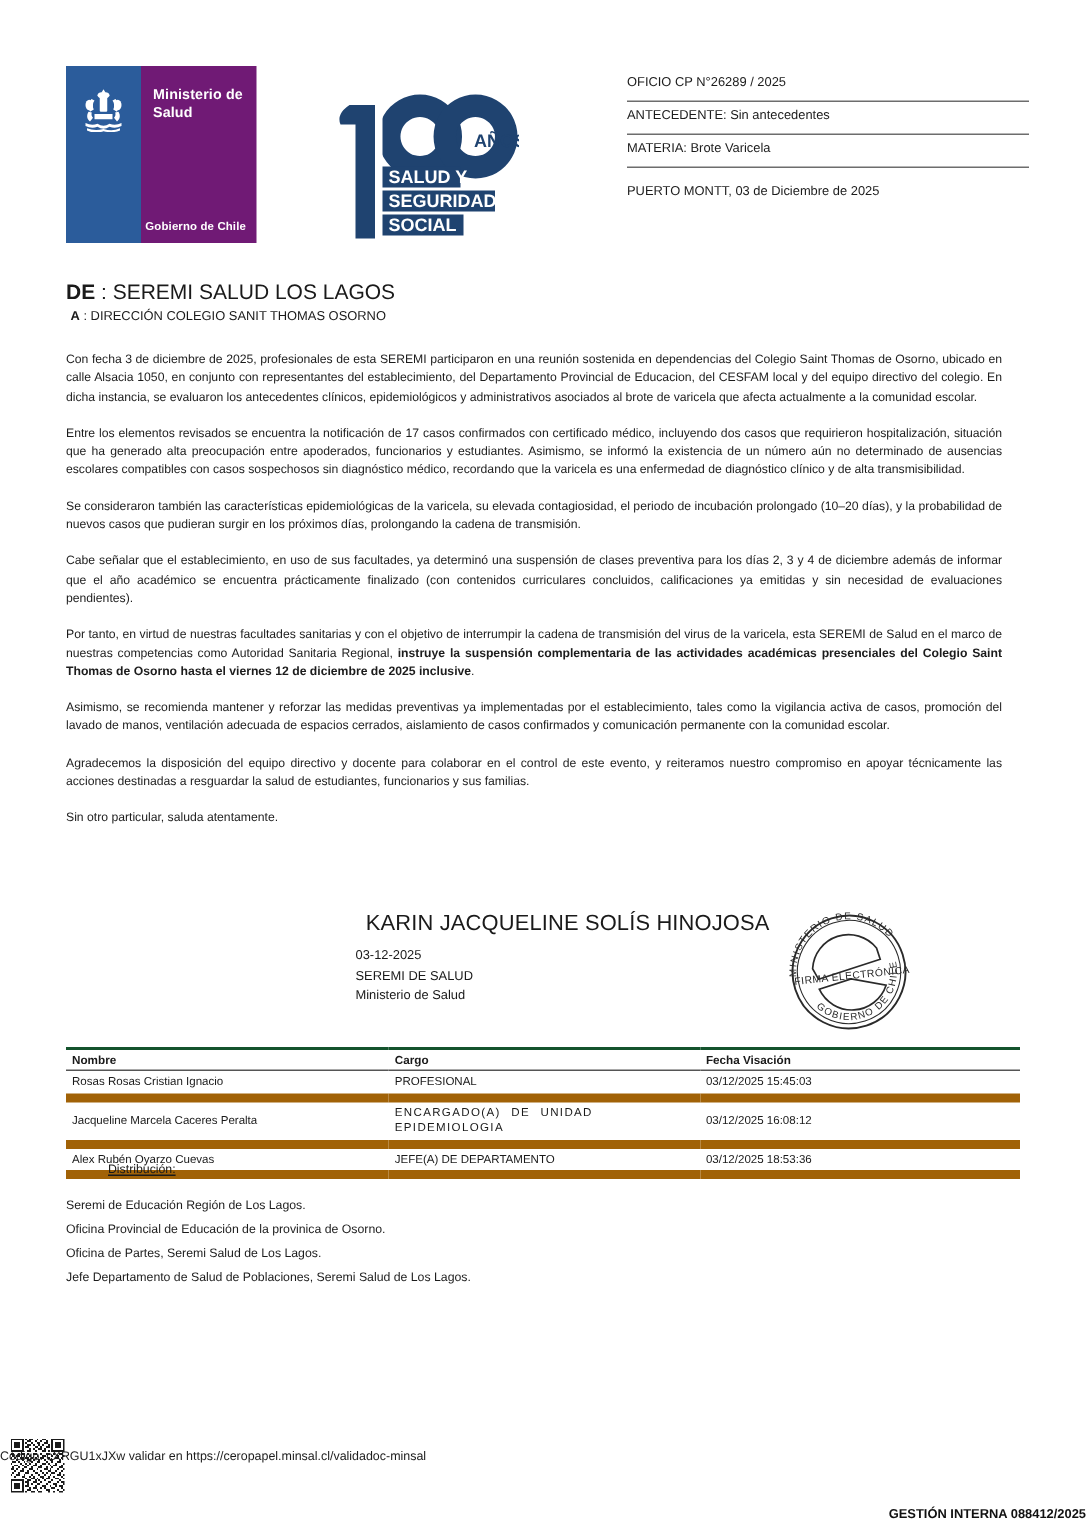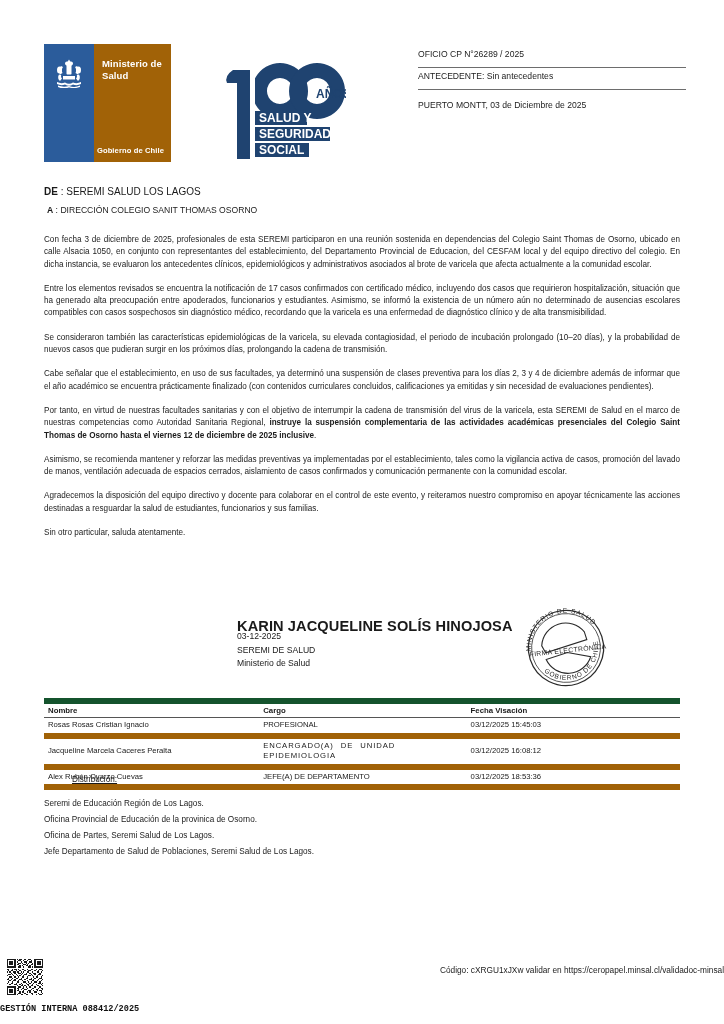--- a/index.html
+++ b/index.html
@@ -42,21 +42,21 @@
   }
   .flag-blue {
     width: 50px;
     height: 118px;
     background: #2b5c9b;
     position: relative;
   }
   .flag-red {
     width: 77px;
     height: 118px;
-    background: #a16207;
+    background: #701a75;
     position: relative;
   }
   .escudo {
     position: absolute;
     left: 9px;
     top: 14px;
     width: 32px;
     height: 30px;
   }
   .min-text {
@@ -103,39 +103,39 @@
     border-bottom: none;
     padding-top: 9px;
   }
   .hr-row b { font-weight: normal; }
 
   
   .de-line {
     position: absolute;
     left: 44px;
     top: 186px;
-    font-size: 10px;
+    font-size: 14px;
   }
   .a-line {
     position: absolute;
     left: 47px;
     top: 205px;
     font-size: 8.6px;
   }
   .de-line b, .a-line b { font-weight: bold; }
 
   
   .body-copy {
     position: absolute;
     left: 44px;
     top: 234px;
     width: 636px;
   }
   .body-copy p {
-    margin: 0 0 12px 0;
+    margin: 0 12px 12px 0;
     font-size: 8.15px;
     line-height: 12.3px;
     text-align: justify;
     color: #1c1c1c;
   }
   .body-copy p b { font-weight: bold; }
 
   
   .signature {
     position: absolute;
@@ -144,25 +144,25 @@
     width: 724px;
   }
   .sig-inner {
     position: relative;
     width: 724px;
     height: 88px;
   }
   .sig-name {
     position: absolute;
     left: 237px;
-    top: 10px;
+    top: 0px;
     width: 276px;
-    text-align: left;
+    text-align: right;
     font-size: 14.6px;
-    font-weight: bold;
+    font-weight: normal;
     letter-spacing: 0.1px;
   }
   .sig-lines {
     position: absolute;
     left: 237px;
     top: 22px;
     width: 276px;
     font-size: 8.6px;
     line-height: 13.5px;
   }
@@ -181,21 +181,21 @@
     top: 698px;
     width: 636px;
     border-collapse: collapse;
     font-size: 7.7px;
   }
   .visa-table th {
     text-align: left;
     font-weight: bold;
     padding: 2px 4px 2px 4px;
     border-bottom: 1px solid #555;
-    border-top: 6px solid #14532d;
+    border-top: 2px solid #14532d;
     font-size: 7.8px;
   }
   .visa-table td {
     padding: 2px 4px 2px 4px;
     border-bottom: 6px solid #a16207;
     vertical-align: middle;
     font-size: 7.7px;
     line-height: 10.5px;
   }
   .visa-table td.spread {
@@ -231,34 +231,33 @@
     left: 7px;
     top: 959px;
     width: 36px;
     height: 36px;
   }
   .codigo {
     position: absolute;
     left: 0;
     top: 965px;
     width: 724px;
-    text-align: right;
+    text-align: left;
     font-size: 8.3px;
     color: #1c1c1c;
   }
   .gestion {
     position: absolute;
     left: 0;
     top: 1004px;
     width: 724px;
-    text-align: left;
+    text-align: right;
     font-size: 8.6px;
     font-weight: bold;
     color: #111;
-    font-family: Liberation Mono, monospace;
   }
 </style>
 </head>
 <body>
 
 <div class="page">
 
   <div class="header">
 
     <div class="logo-wrap">
@@ -314,20 +313,23 @@
         </g>
       </svg>
     </div>
 
     <div class="header-right">
       <div class="hr-row">
         <b>OFICIO CP N°</b><span>26289 / 2025</span>
       </div>
       <div class="hr-row">
         <b>ANTECEDENTE:</b><span> Sin antecedentes</span>
+      </div>
+      <div class="hr-row">
+        <b>MATERIA:</b><span> Brote Varicela</span>
       </div>
       <div class="hr-row last">PUERTO MONTT, 03 de Diciembre de 2025</div>
     </div>
   </div>
 
   <div class="de-line">
     <b>DE</b><span> : SEREMI SALUD LOS LAGOS</span>
   </div>
   <div class="a-line">
     <b>A</b><span> : DIRECCIÓN COLEGIO SANIT THOMAS OSORNO</span>

